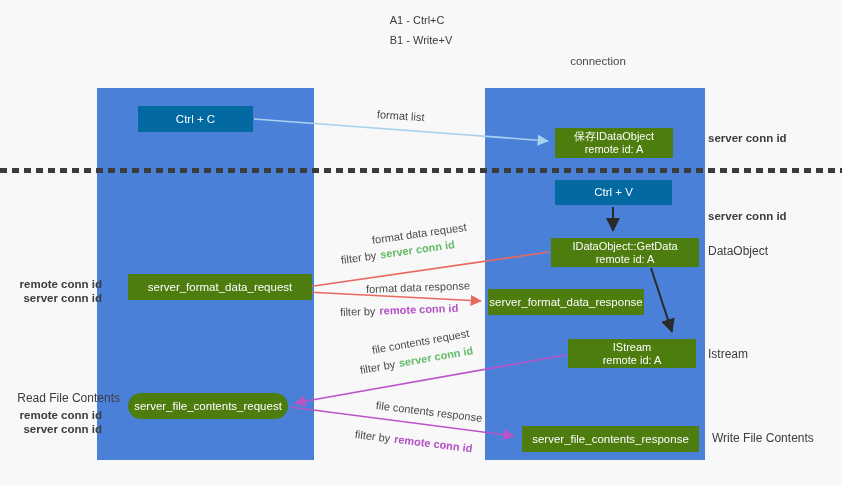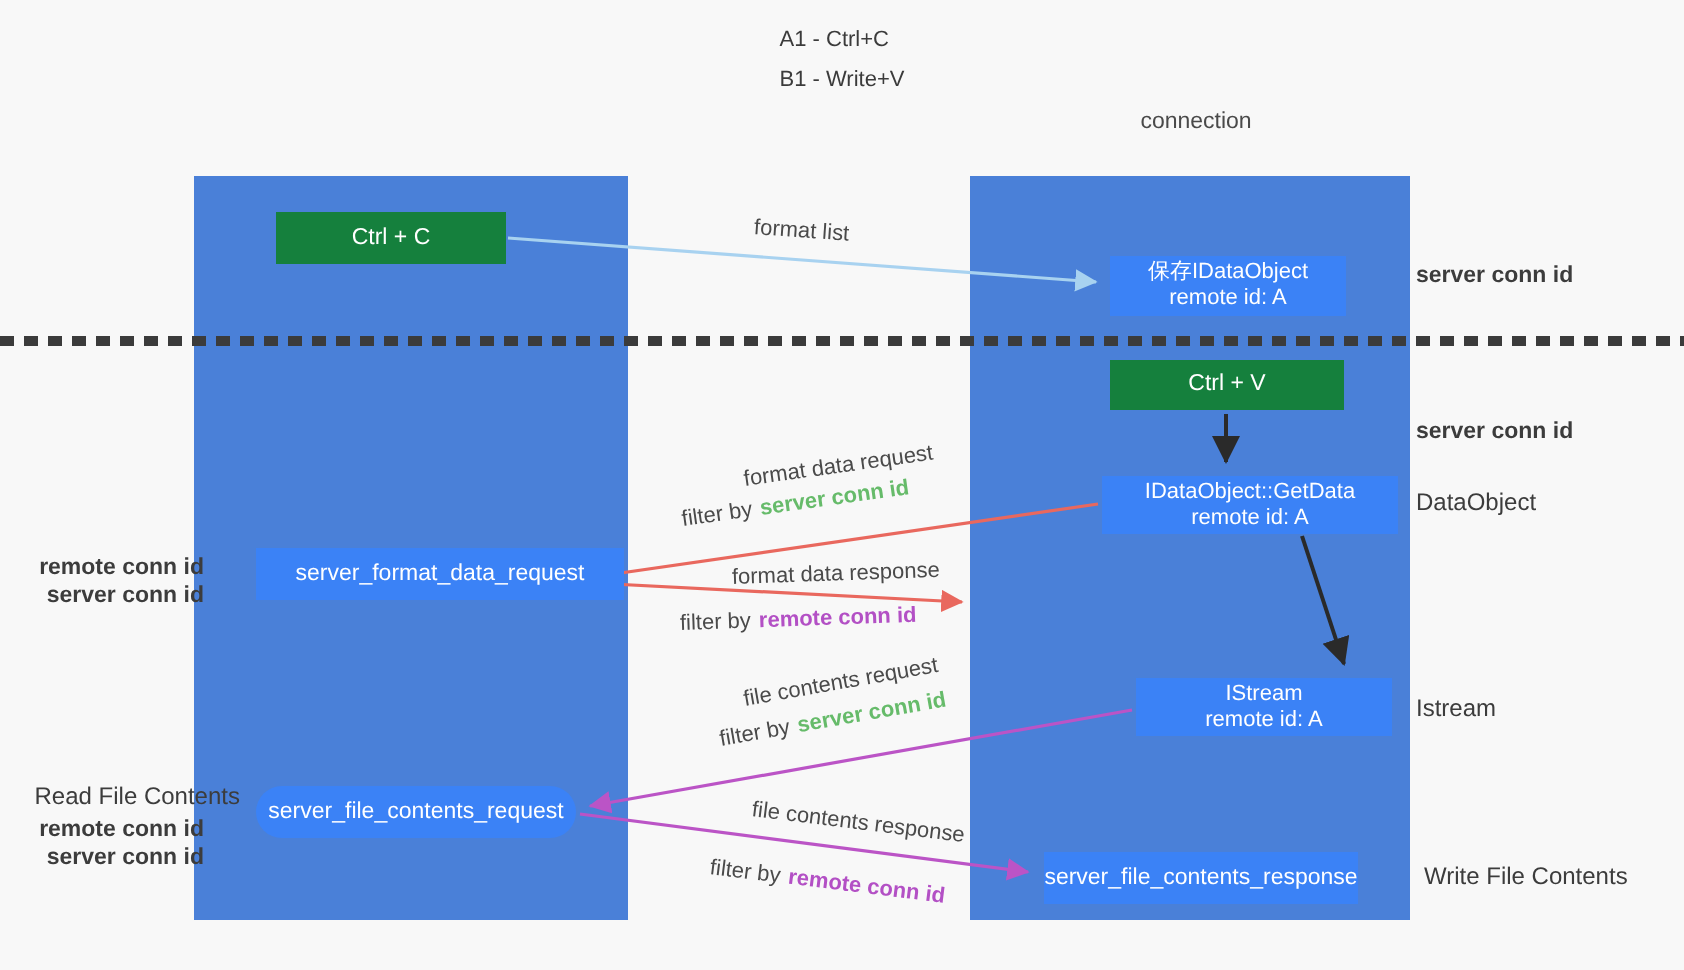--- a/index.html
+++ b/index.html
@@ -26,32 +26,32 @@
 
   .dotted-line {
     position:absolute; left:0; top:168px; width:842px; height:5px;
     background:repeating-linear-gradient(90deg,#3b3b3b 0 7px,transparent 7px 12px);
   }
 
   svg.arrows { position:absolute; left:0; top:0; width:842px; height:485px; pointer-events:none; }
 
   .node { position:absolute; display:flex; flex-direction:column; align-items:center; justify-content:center;
           color:#ffffff; font-size:11.5px; line-height:13px; text-align:center; }
-  .node.green  { background:#15803d; }
-  .node.orange { background:#3b82f6; }
+  .node.green  { background:#0369a1; }
+  .node.orange { background:#4d7c0f; }
 
   .n-ctrl-c   { left:138px; top:106px; width:115px; height:26px; }
   .n-save     { left:555px; top:128px; width:118px; height:30px; font-size:11px; }
   .n-ctrl-v   { left:555px; top:180px; width:117px; height:25px; }
   .n-getdata  { left:551px; top:238px; width:148px; height:29px; font-size:11px; }
   .n-sfdreq   { left:128px; top:274px; width:184px; height:26px; }
   .n-sfdresp  { left:488px; top:289px; width:156px; height:26px; }
   .n-istream  { left:568px; top:339px; width:128px; height:29px; font-size:11px; }
   .n-sfcreq   { left:128px; top:393px; width:160px; height:26px;border-radius:13px; }
-  .n-sfcresp  { left:522px; top:426px; width:157px; height:26px; }
+  .n-sfcresp  { left:522px; top:426px; width:177px; height:26px; }
 
   .arrow-label { position:absolute; font-size:11px; color:#4a4a4a; white-space:nowrap; transform-origin:left center; }
   .al-format-list  { left:377px; top:108px; transform:rotate(4deg); }
   .al-fdr1 { left:372px; top:234px; transform:rotate(-8deg); }
   .al-fdr2 { left:341px; top:254px; transform:rotate(-8deg); }
   .al-fdp1 { left:366px; top:283px; transform:rotate(-2deg); }
   .al-fdp2 { left:340px; top:306px; transform:rotate(-2deg); }
   .al-fcr1 { left:372px; top:344px; transform:rotate(-10deg); }
   .al-fcr2 { left:360px; top:364px; transform:rotate(-10deg); }
   .al-fcp1 { left:376px; top:399px; transform:rotate(7deg); }
@@ -138,20 +138,23 @@
 
   <div class="node orange n-getdata">
     <span>IDataObject::GetData</span>
     <span>remote id: A</span>
   </div>
 
   <div class="node orange n-sfdreq">
     <span>server_format_data_request</span>
   </div>
 
+  <div class="node orange n-sfdresp">
+    <span>server_format_data_response</span>
+  </div>
 
   <div class="node orange n-istream">
     <span>IStream</span>
     <span>remote id: A</span>
   </div>
 
   <div class="node orange n-sfcreq">
     <span>server_file_contents_request</span>
   </div>
 

